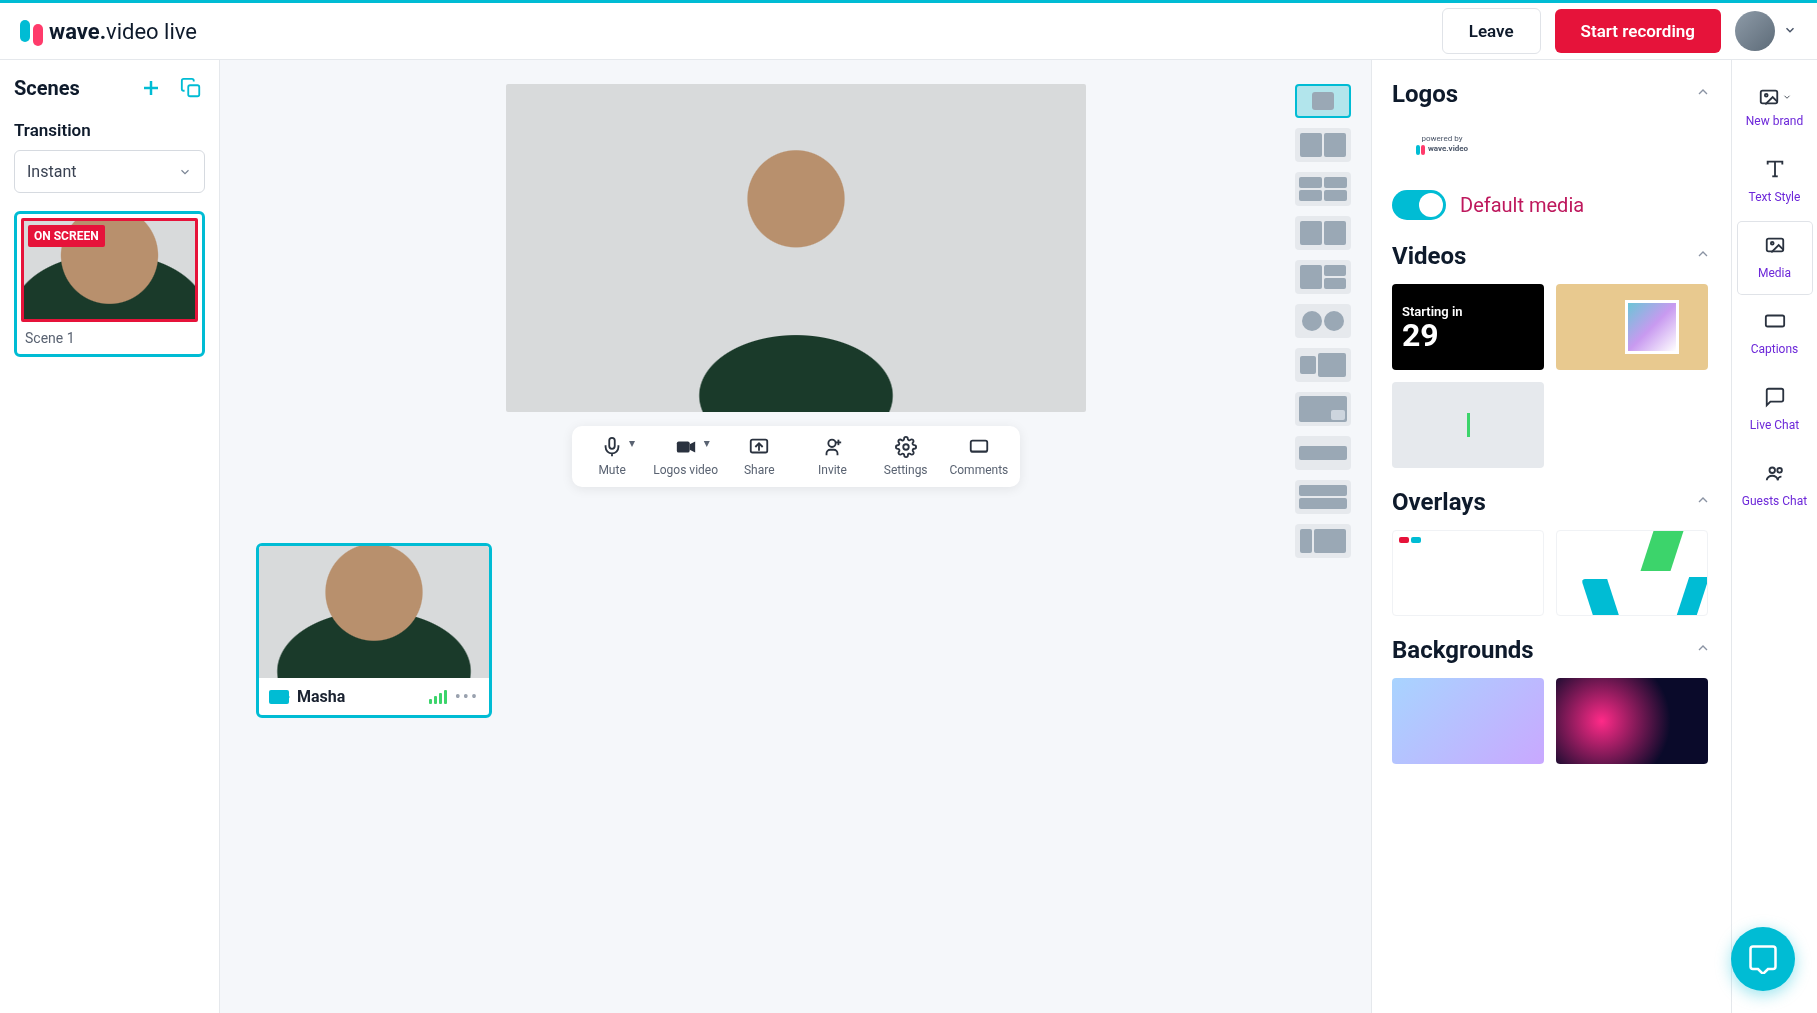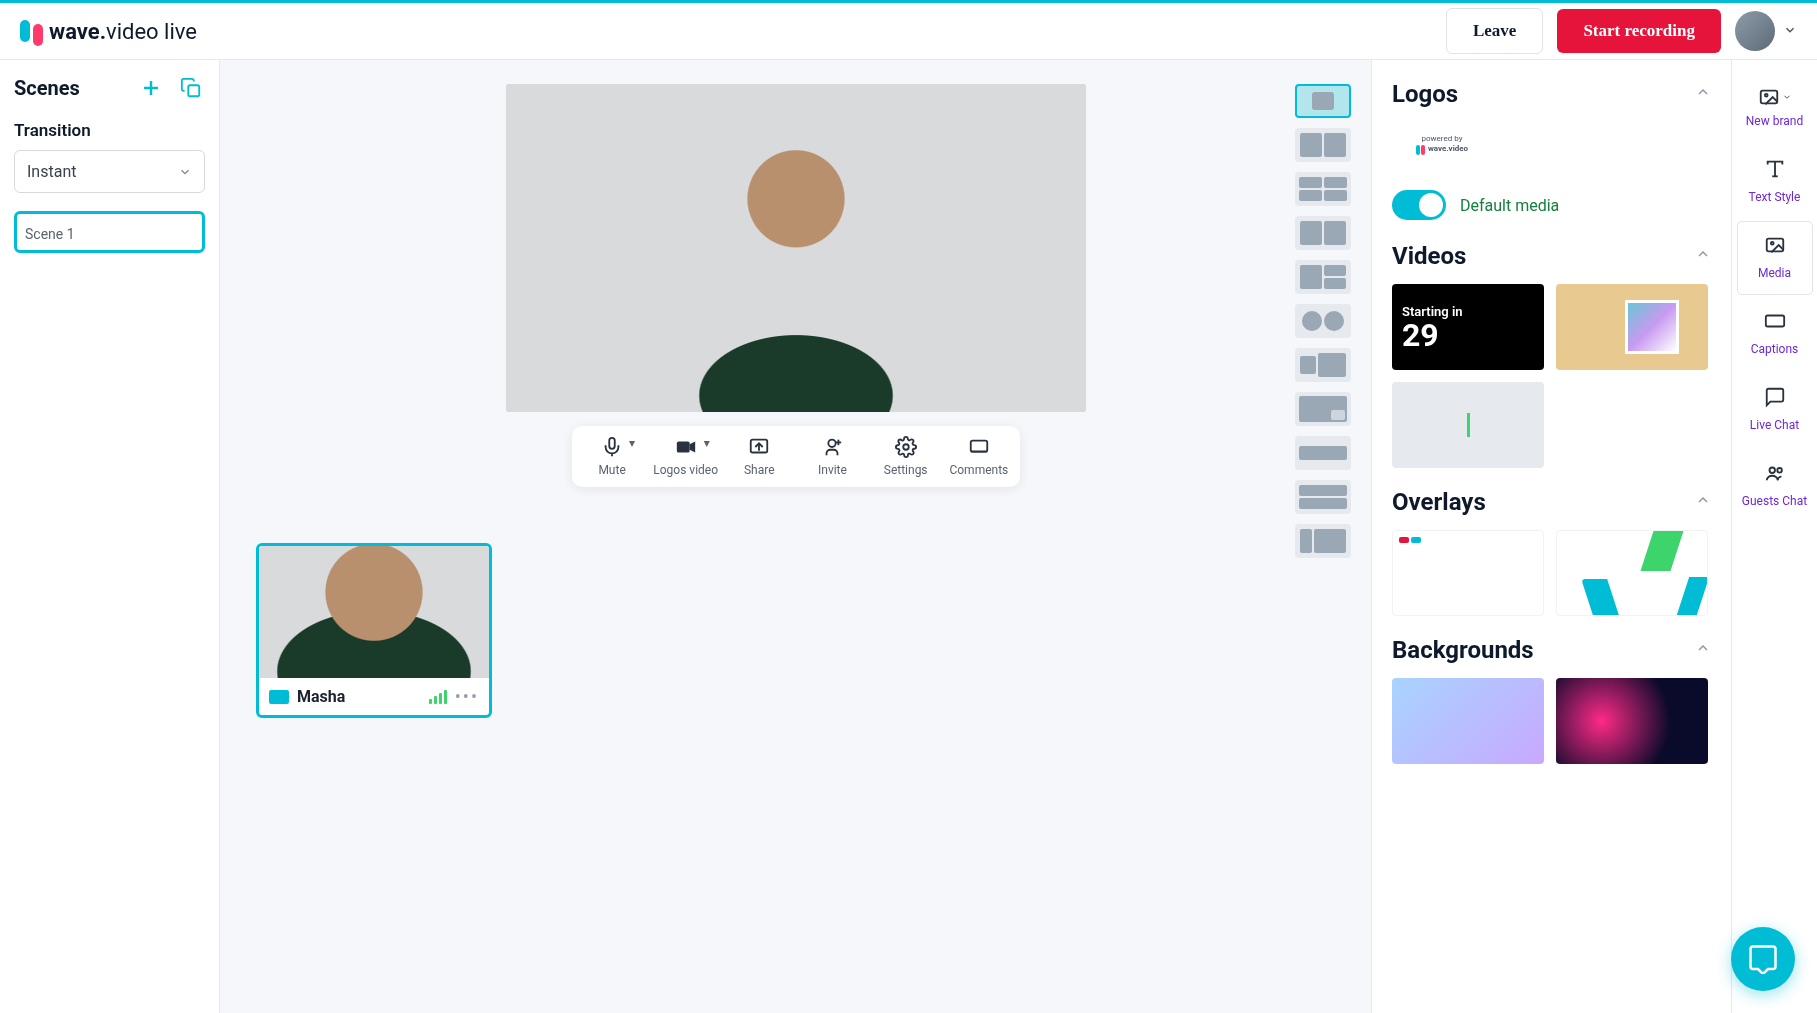--- a/index.html
+++ b/index.html
@@ -7,21 +7,21 @@
 
 .header { height: 60px; background: #fff; border-bottom: 1px solid #e5e8ec; display: flex; align-items: center; padding: 0 20px; justify-content: space-between; border-top: 3px solid #00bcd4; }
 .logo-area { display: flex; align-items: center; gap: 6px; }
 .logo-mark { display: flex; gap: 3px; }
 .logo-mark span { width: 10px; height: 22px; border-radius: 5px; }
 .logo-mark span:nth-child(1) { background: #00bcd4; }
 .logo-mark span:nth-child(2) { background: #ff3b6b; transform: translateY(4px); }
 .logo-text { font-size: 22px; color: #0e1a2b; }
 .logo-text b { font-weight: 700; }
 .header-right { display: flex; align-items: center; gap: 14px; }
-.btn { border: none; padding: 12px 26px; border-radius: 6px; font-size: 17px; font-weight: 600; cursor: pointer; font-family: Liberation Serif, serif; }
+.btn { border: none; padding: 12px 26px; border-radius: 6px; font-size: 17px; font-weight: 600; cursor: pointer; }
 .btn-leave { background: #fff; color: #0e1a2b; border: 1px solid #e0e3e8; }
 .btn-record { background: #e6133a; color: #fff; }
 .avatar { width: 40px; height: 40px; border-radius: 50%; background: linear-gradient(135deg,#8e9ba8,#5d6b78); cursor: pointer; }
 .chev { color: #4a5568; margin-left: -6px; cursor: pointer; }
 
 .app-body { display: flex; height: calc(100vh - 60px); }
 
 .scenes-panel { width: 220px; background: #fff; padding: 14px; border-right: 1px solid #e5e8ec; position: relative; }
 .scenes-head { display: flex; justify-content: space-between; align-items: center; margin-bottom: 18px; }
 .scenes-head h3 { font-size: 20px; font-weight: 700; color: #0e1a2b; }
@@ -63,21 +63,21 @@
 .section-head h3 { font-size: 24px; font-weight: 700; color: #0e1a2b; }
 .chevron-up { color: #8a93a3; cursor: pointer; }
 .brand-logo-thumb { width: 100px; height: 44px; display: flex; flex-direction: column; align-items: center; justify-content: center; font-size: 8px; color: #4a5568; margin-bottom: 24px; cursor: pointer; }
 .brand-logo-thumb .wmark { display: flex; gap: 1px; margin-top: 2px; }
 .brand-logo-thumb .wmark span { width: 4px; height: 10px; border-radius: 2px; }
 .brand-logo-thumb .wmark span:first-child { background: #00bcd4; }
 .brand-logo-thumb .wmark span:last-child { background: #ff3b6b; }
 .toggle-row { display: flex; align-items: center; gap: 14px; margin-bottom: 22px; }
 .toggle { width: 54px; height: 30px; background: #00bcd4; border-radius: 15px; position: relative; cursor: pointer; }
 .toggle::after { content:''; position:absolute; width:24px; height:24px; background:#fff; border-radius:50%; top:3px; right:3px; }
-.toggle-label { font-size: 16px; color: #15803d; }
+.toggle-label { font-size: 20px; color: #be185d; }
 .thumb-grid { display: flex; flex-wrap: wrap; gap: 12px; margin-bottom: 20px; }
 .vid-thumb { width: 152px; height: 86px; background: #e6e9ed; border-radius: 4px; overflow: hidden; cursor: pointer; display: flex; align-items: center; justify-content: center; font-size: 11px; color: #fff; }
 .vid1 { background: #000; flex-direction: column; align-items: flex-start; padding: 10px; }
 .vid1 .s { font-size: 13px; font-weight: 600; }
 .vid1 .n { font-size: 32px; font-weight: 700; line-height: 1; }
 .vid2 { background: #e8c98f; position: relative; }
 .vid2 .diamond { width: 54px; height: 54px; background: linear-gradient(135deg,#6ac5d6,#c89af0,#fff); border: 3px solid #fff; transform: translateX(20px); }
 .vid3 { background: #e6e9ed; position: relative; }
 .vid3::after { content:''; width:3px; height:24px; background:#3cd46b; position:absolute; }
 .overlay-grid { display: flex; gap: 12px; margin-bottom: 20px; }
@@ -145,20 +145,24 @@
       </div>
     </div>
     <div class="transition-label">Transition</div>
     <div class="select">
       <span>Instant</span>
       <svg width="14" height="14" viewBox="0 0 24 24" fill="none" stroke="#7a8494" stroke-width="2">
           <polyline points="6 9 12 15 18 9"></polyline>
         </svg>
     </div>
     <div class="scene-card">
+      <div class="scene-thumb-wrap">
+        <div class="person-silhouette"></div>
+        <div class="on-screen">ON SCREEN</div>
+      </div>
       <div class="scene-name">Scene 1</div>
     </div>
     <div class="hide-scenes">
       <span>Hide scenes</span>
       <svg width="12" height="12" viewBox="0 0 24 24" fill="none" stroke="currentColor" stroke-width="2">
           <polyline points="15 18 9 12 15 6"></polyline>
         </svg>
     </div>
   </div>
 

